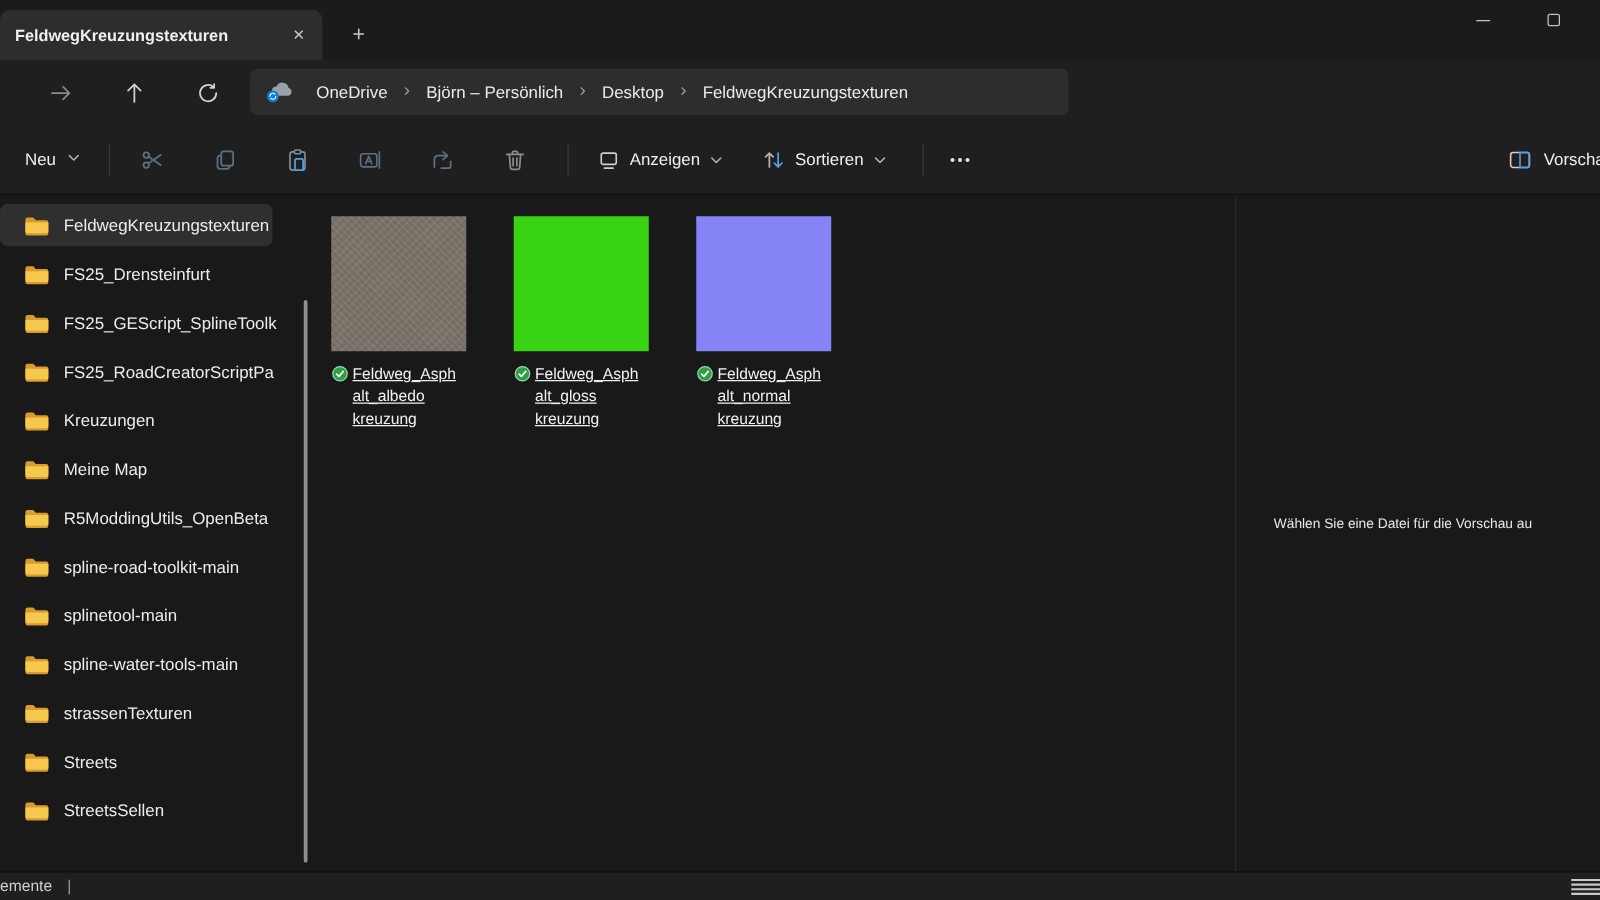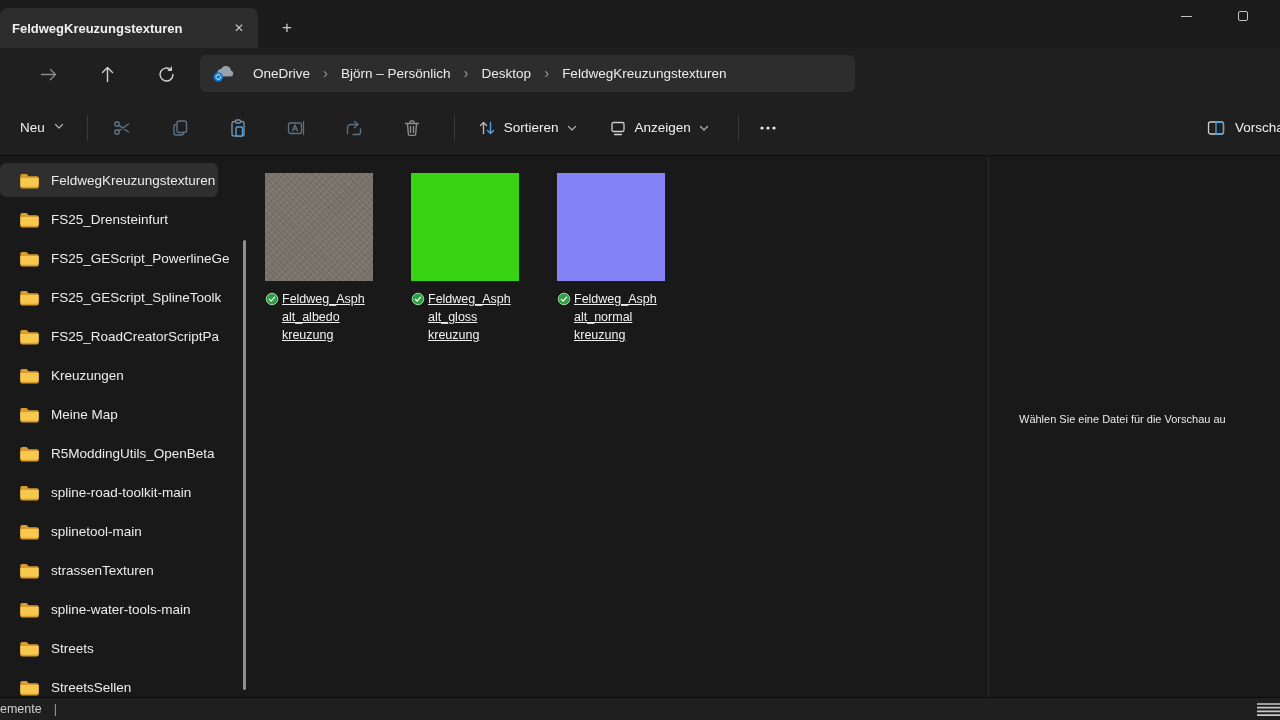--- a/index.html
+++ b/index.html
@@ -216,45 +216,45 @@
     <svg width="20" height="20" viewBox="0 0 20 20" fill="none" stroke="#8b8b8b" stroke-width="1.4" stroke-linecap="round" stroke-linejoin="round">
         <path d="M3.5 5.5h13M8 5.5V4a1 1 0 0 1 1-1h2a1 1 0 0 1 1 1v1.5"></path>
         <path d="M5.5 5.5 6.3 16a1.5 1.5 0 0 0 1.5 1.4h4.4a1.5 1.5 0 0 0 1.5-1.4l.8-10.5"></path>
         <path d="M8.5 8.5v6M11.5 8.5v6"></path>
       </svg>
   </div>
 
   <div class="cmd-sep" style="margin-left:4px;"></div>
 
   <div class="dd-btn">
+    <svg width="20" height="20" viewBox="0 0 20 20" fill="none" stroke="#cfcfcf" stroke-width="1.3">
+        <rect x="4" y="4.5" width="12" height="9" rx="1.5"></rect>
+        <path d="M6.5 16.5h7" stroke-linecap="round"></path>
+      </svg>
+    <span>Anzeigen</span>
+    <svg width="12" height="12" viewBox="0 0 12 12" fill="none">
+        <path d="M2.5 4.5 6 8l3.5-3.5" stroke="#b0b0b0" stroke-width="1.2" stroke-linecap="round" stroke-linejoin="round"></path>
+      </svg>
+  </div>
+
+  <div class="dd-btn">
     <svg width="20" height="20" viewBox="0 0 20 20" fill="none" stroke-width="1.4" stroke-linecap="round" stroke-linejoin="round">
         <g stroke="#b5b5b5">
           <path d="M6.5 15.5v-11M3.5 7.5l3-3 3 3"></path>
         </g>
         <g stroke="#4da3e3">
           <path d="M13.5 4.5v11M10.5 12.5l3 3 3-3"></path>
         </g>
       </svg>
     <span>Sortieren</span>
     <svg width="12" height="12" viewBox="0 0 12 12" fill="none">
         <path d="M2.5 4.5 6 8l3.5-3.5" stroke="#b0b0b0" stroke-width="1.2" stroke-linecap="round" stroke-linejoin="round"></path>
       </svg>
   </div>
 
-  <div class="dd-btn">
-    <svg width="20" height="20" viewBox="0 0 20 20" fill="none" stroke="#cfcfcf" stroke-width="1.3">
-        <rect x="4" y="4.5" width="12" height="9" rx="1.5"></rect>
-        <path d="M6.5 16.5h7" stroke-linecap="round"></path>
-      </svg>
-    <span>Anzeigen</span>
-    <svg width="12" height="12" viewBox="0 0 12 12" fill="none">
-        <path d="M2.5 4.5 6 8l3.5-3.5" stroke="#b0b0b0" stroke-width="1.2" stroke-linecap="round" stroke-linejoin="round"></path>
-      </svg>
-  </div>
-
   <div class="cmd-sep" style="margin:0 10px 0 6px;"></div>
   <div class="more-btn">
     <svg width="18" height="6" viewBox="0 0 18 6" fill="#e8e8e8">
         <circle cx="3" cy="3" r="1.6"></circle>
         <circle cx="9" cy="3" r="1.6"></circle>
         <circle cx="15" cy="3" r="1.6"></circle>
       </svg>
   </div>
 
   <div class="preview-toggle">
@@ -280,27 +280,20 @@
           <path d="M1.5 4a2 2 0 0 1 2-2h5.2l2.3 2.6h9.5a2 2 0 0 1 2 2v9.9a2 2 0 0 1-2 2h-17a2 2 0 0 1-2-2z" fill="#d99b2e"></path>
           <path d="M1.5 6.6h21v7.9a2 2 0 0 1-2 2h-17a2 2 0 0 1-2-2z" fill="#f6c84d"></path>
         </svg>
         <span class="side-label">FS25_Drensteinfurt</span>
       </div>
       <div class="side-item">
         <svg class="folder-svg" width="21" height="17" viewBox="0 0 24 19">
           <path d="M1.5 4a2 2 0 0 1 2-2h5.2l2.3 2.6h9.5a2 2 0 0 1 2 2v9.9a2 2 0 0 1-2 2h-17a2 2 0 0 1-2-2z" fill="#d99b2e"></path>
           <path d="M1.5 6.6h21v7.9a2 2 0 0 1-2 2h-17a2 2 0 0 1-2-2z" fill="#f6c84d"></path>
         </svg>
-        <span class="side-label">FS25_GEScript_PowerlineGe</span>
-      </div>
-      <div class="side-item">
-        <svg class="folder-svg" width="21" height="17" viewBox="0 0 24 19">
-          <path d="M1.5 4a2 2 0 0 1 2-2h5.2l2.3 2.6h9.5a2 2 0 0 1 2 2v9.9a2 2 0 0 1-2 2h-17a2 2 0 0 1-2-2z" fill="#d99b2e"></path>
-          <path d="M1.5 6.6h21v7.9a2 2 0 0 1-2 2h-17a2 2 0 0 1-2-2z" fill="#f6c84d"></path>
-        </svg>
         <span class="side-label">FS25_GEScript_SplineToolk</span>
       </div>
       <div class="side-item">
         <svg class="folder-svg" width="21" height="17" viewBox="0 0 24 19">
           <path d="M1.5 4a2 2 0 0 1 2-2h5.2l2.3 2.6h9.5a2 2 0 0 1 2 2v9.9a2 2 0 0 1-2 2h-17a2 2 0 0 1-2-2z" fill="#d99b2e"></path>
           <path d="M1.5 6.6h21v7.9a2 2 0 0 1-2 2h-17a2 2 0 0 1-2-2z" fill="#f6c84d"></path>
         </svg>
         <span class="side-label">FS25_RoadCreatorScriptPa</span>
       </div>
       <div class="side-item">
@@ -336,28 +329,28 @@
           <path d="M1.5 4a2 2 0 0 1 2-2h5.2l2.3 2.6h9.5a2 2 0 0 1 2 2v9.9a2 2 0 0 1-2 2h-17a2 2 0 0 1-2-2z" fill="#d99b2e"></path>
           <path d="M1.5 6.6h21v7.9a2 2 0 0 1-2 2h-17a2 2 0 0 1-2-2z" fill="#f6c84d"></path>
         </svg>
         <span class="side-label">splinetool-main</span>
       </div>
       <div class="side-item">
         <svg class="folder-svg" width="21" height="17" viewBox="0 0 24 19">
           <path d="M1.5 4a2 2 0 0 1 2-2h5.2l2.3 2.6h9.5a2 2 0 0 1 2 2v9.9a2 2 0 0 1-2 2h-17a2 2 0 0 1-2-2z" fill="#d99b2e"></path>
           <path d="M1.5 6.6h21v7.9a2 2 0 0 1-2 2h-17a2 2 0 0 1-2-2z" fill="#f6c84d"></path>
         </svg>
+        <span class="side-label">spline-water-tools-main</span>
+      </div>
+      <div class="side-item">
+        <svg class="folder-svg" width="21" height="17" viewBox="0 0 24 19">
+          <path d="M1.5 4a2 2 0 0 1 2-2h5.2l2.3 2.6h9.5a2 2 0 0 1 2 2v9.9a2 2 0 0 1-2 2h-17a2 2 0 0 1-2-2z" fill="#d99b2e"></path>
+          <path d="M1.5 6.6h21v7.9a2 2 0 0 1-2 2h-17a2 2 0 0 1-2-2z" fill="#f6c84d"></path>
+        </svg>
         <span class="side-label">strassenTexturen</span>
-      </div>
-      <div class="side-item">
-        <svg class="folder-svg" width="21" height="17" viewBox="0 0 24 19">
-          <path d="M1.5 4a2 2 0 0 1 2-2h5.2l2.3 2.6h9.5a2 2 0 0 1 2 2v9.9a2 2 0 0 1-2 2h-17a2 2 0 0 1-2-2z" fill="#d99b2e"></path>
-          <path d="M1.5 6.6h21v7.9a2 2 0 0 1-2 2h-17a2 2 0 0 1-2-2z" fill="#f6c84d"></path>
-        </svg>
-        <span class="side-label">spline-water-tools-main</span>
       </div>
       <div class="side-item">
         <svg class="folder-svg" width="21" height="17" viewBox="0 0 24 19">
           <path d="M1.5 4a2 2 0 0 1 2-2h5.2l2.3 2.6h9.5a2 2 0 0 1 2 2v9.9a2 2 0 0 1-2 2h-17a2 2 0 0 1-2-2z" fill="#d99b2e"></path>
           <path d="M1.5 6.6h21v7.9a2 2 0 0 1-2 2h-17a2 2 0 0 1-2-2z" fill="#f6c84d"></path>
         </svg>
         <span class="side-label">Streets</span>
       </div>
       <div class="side-item">
         <svg class="folder-svg" width="21" height="17" viewBox="0 0 24 19">

